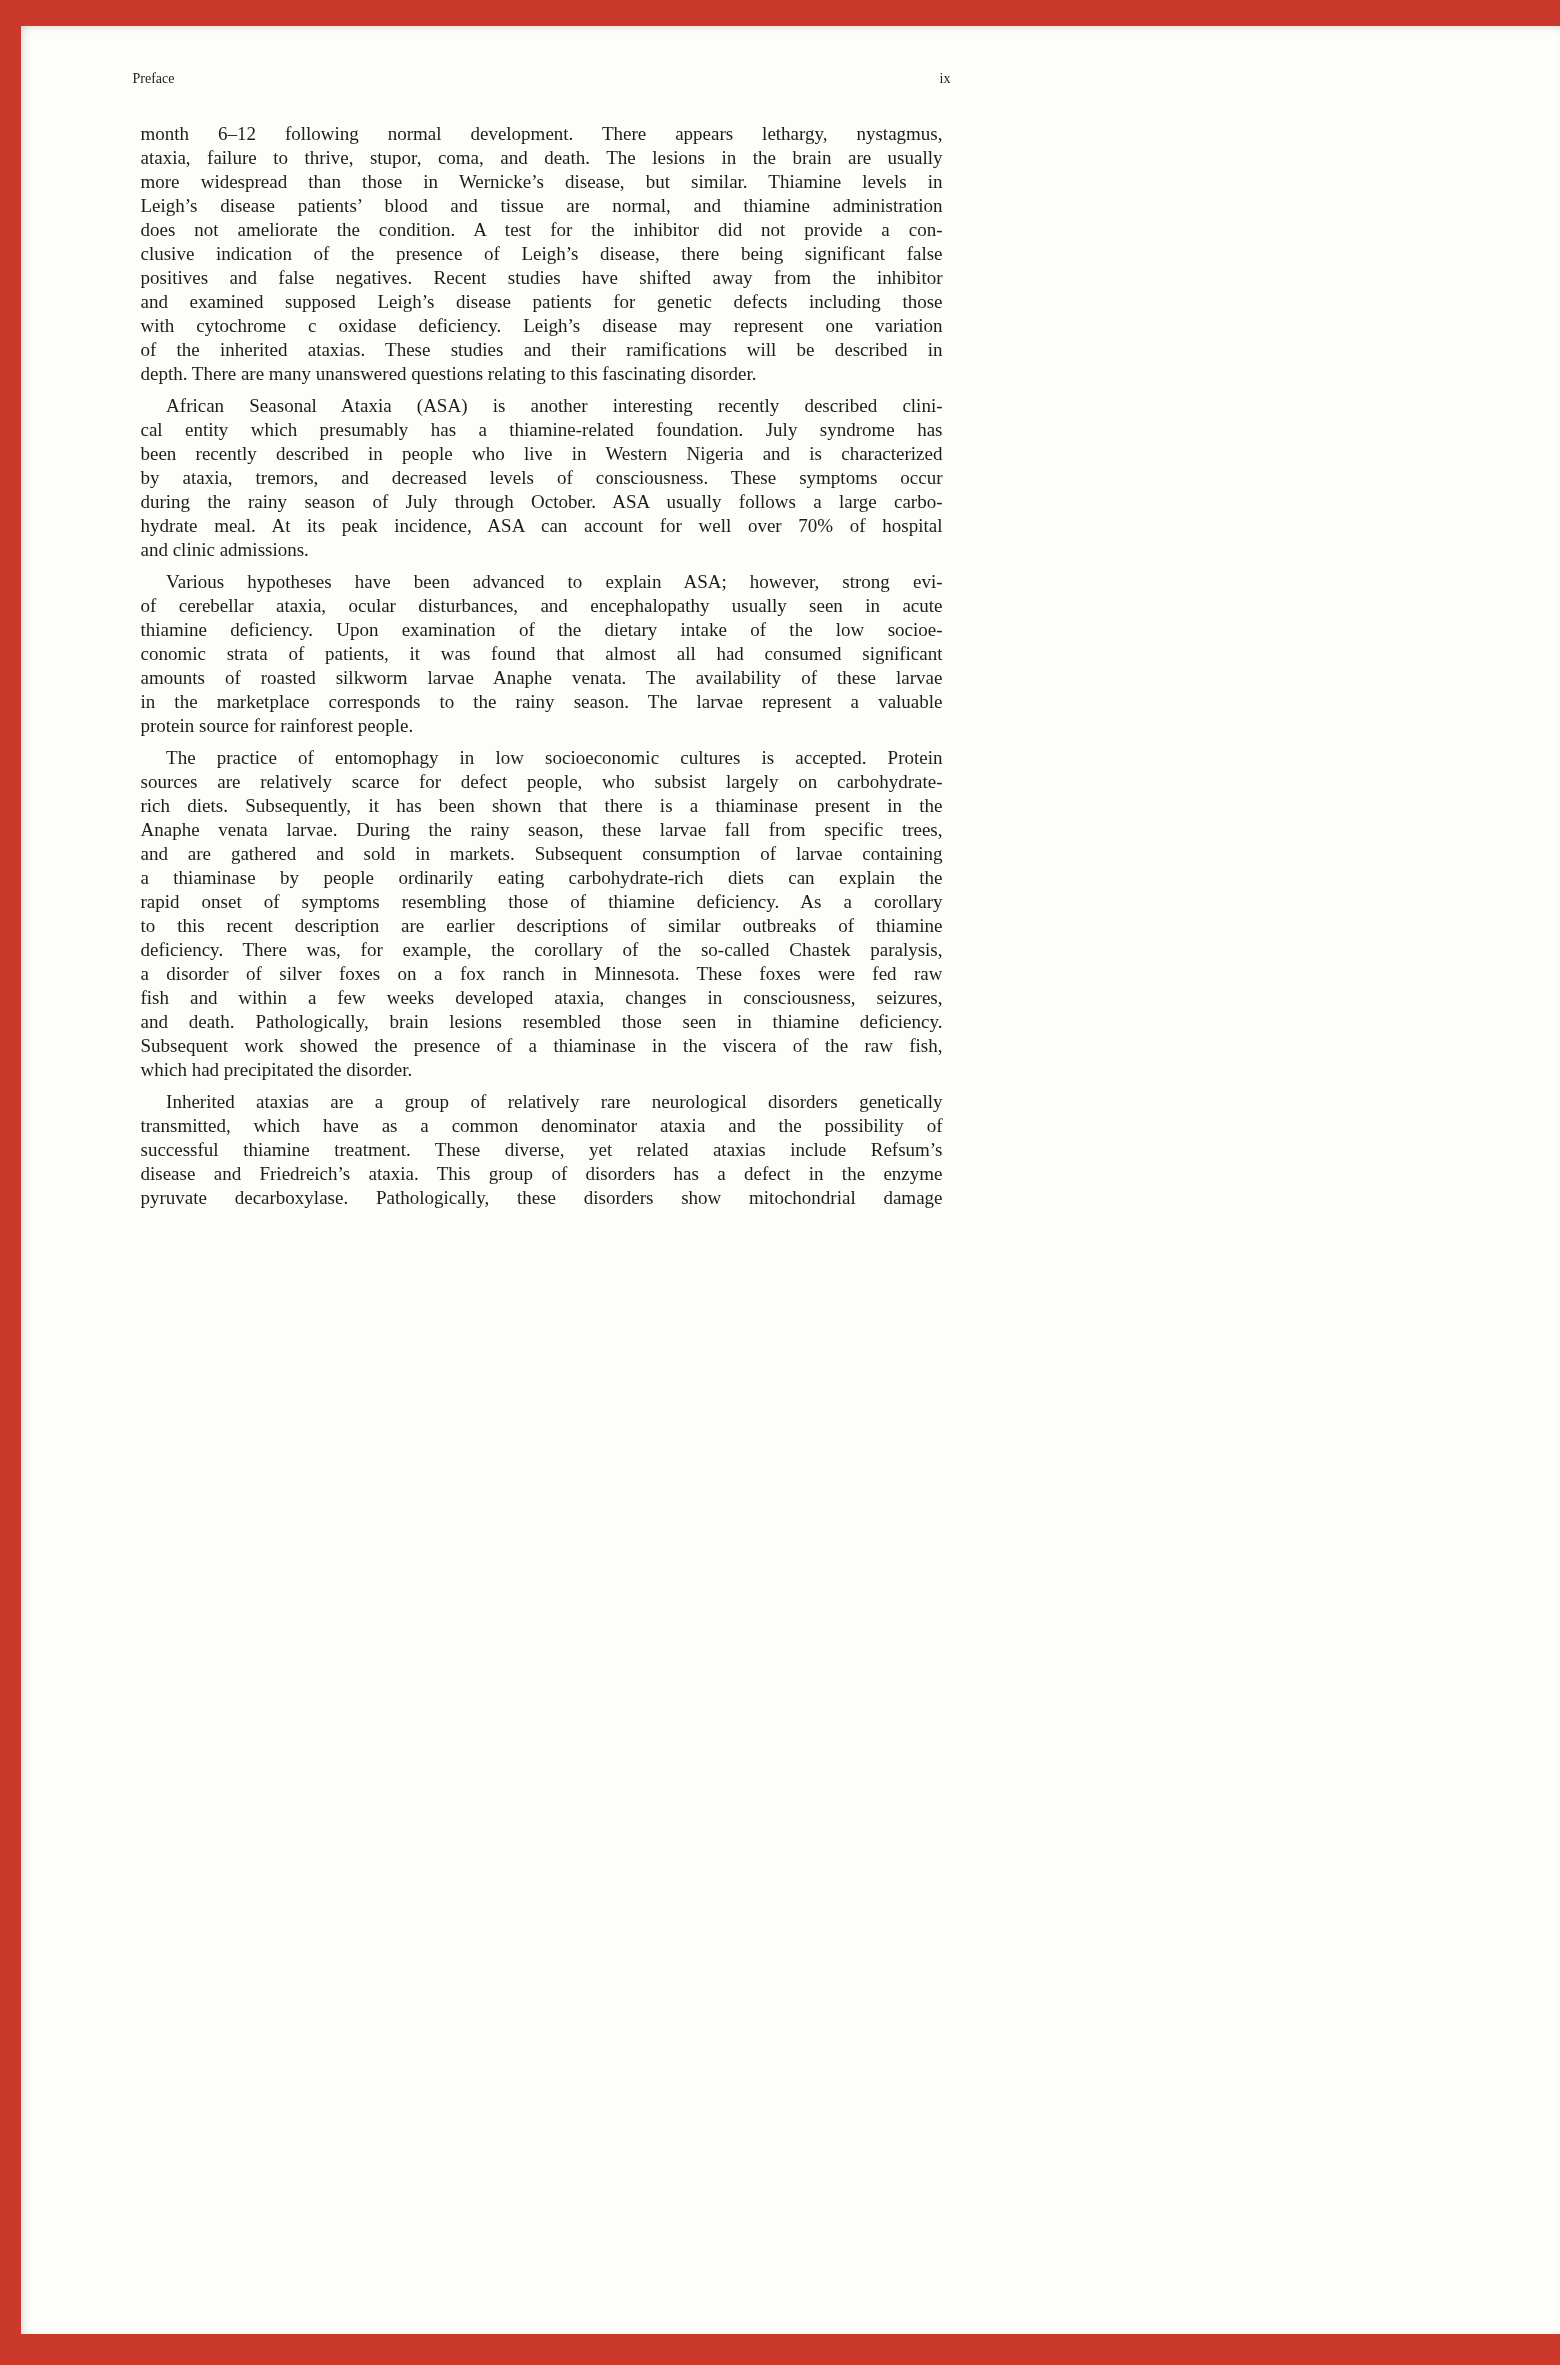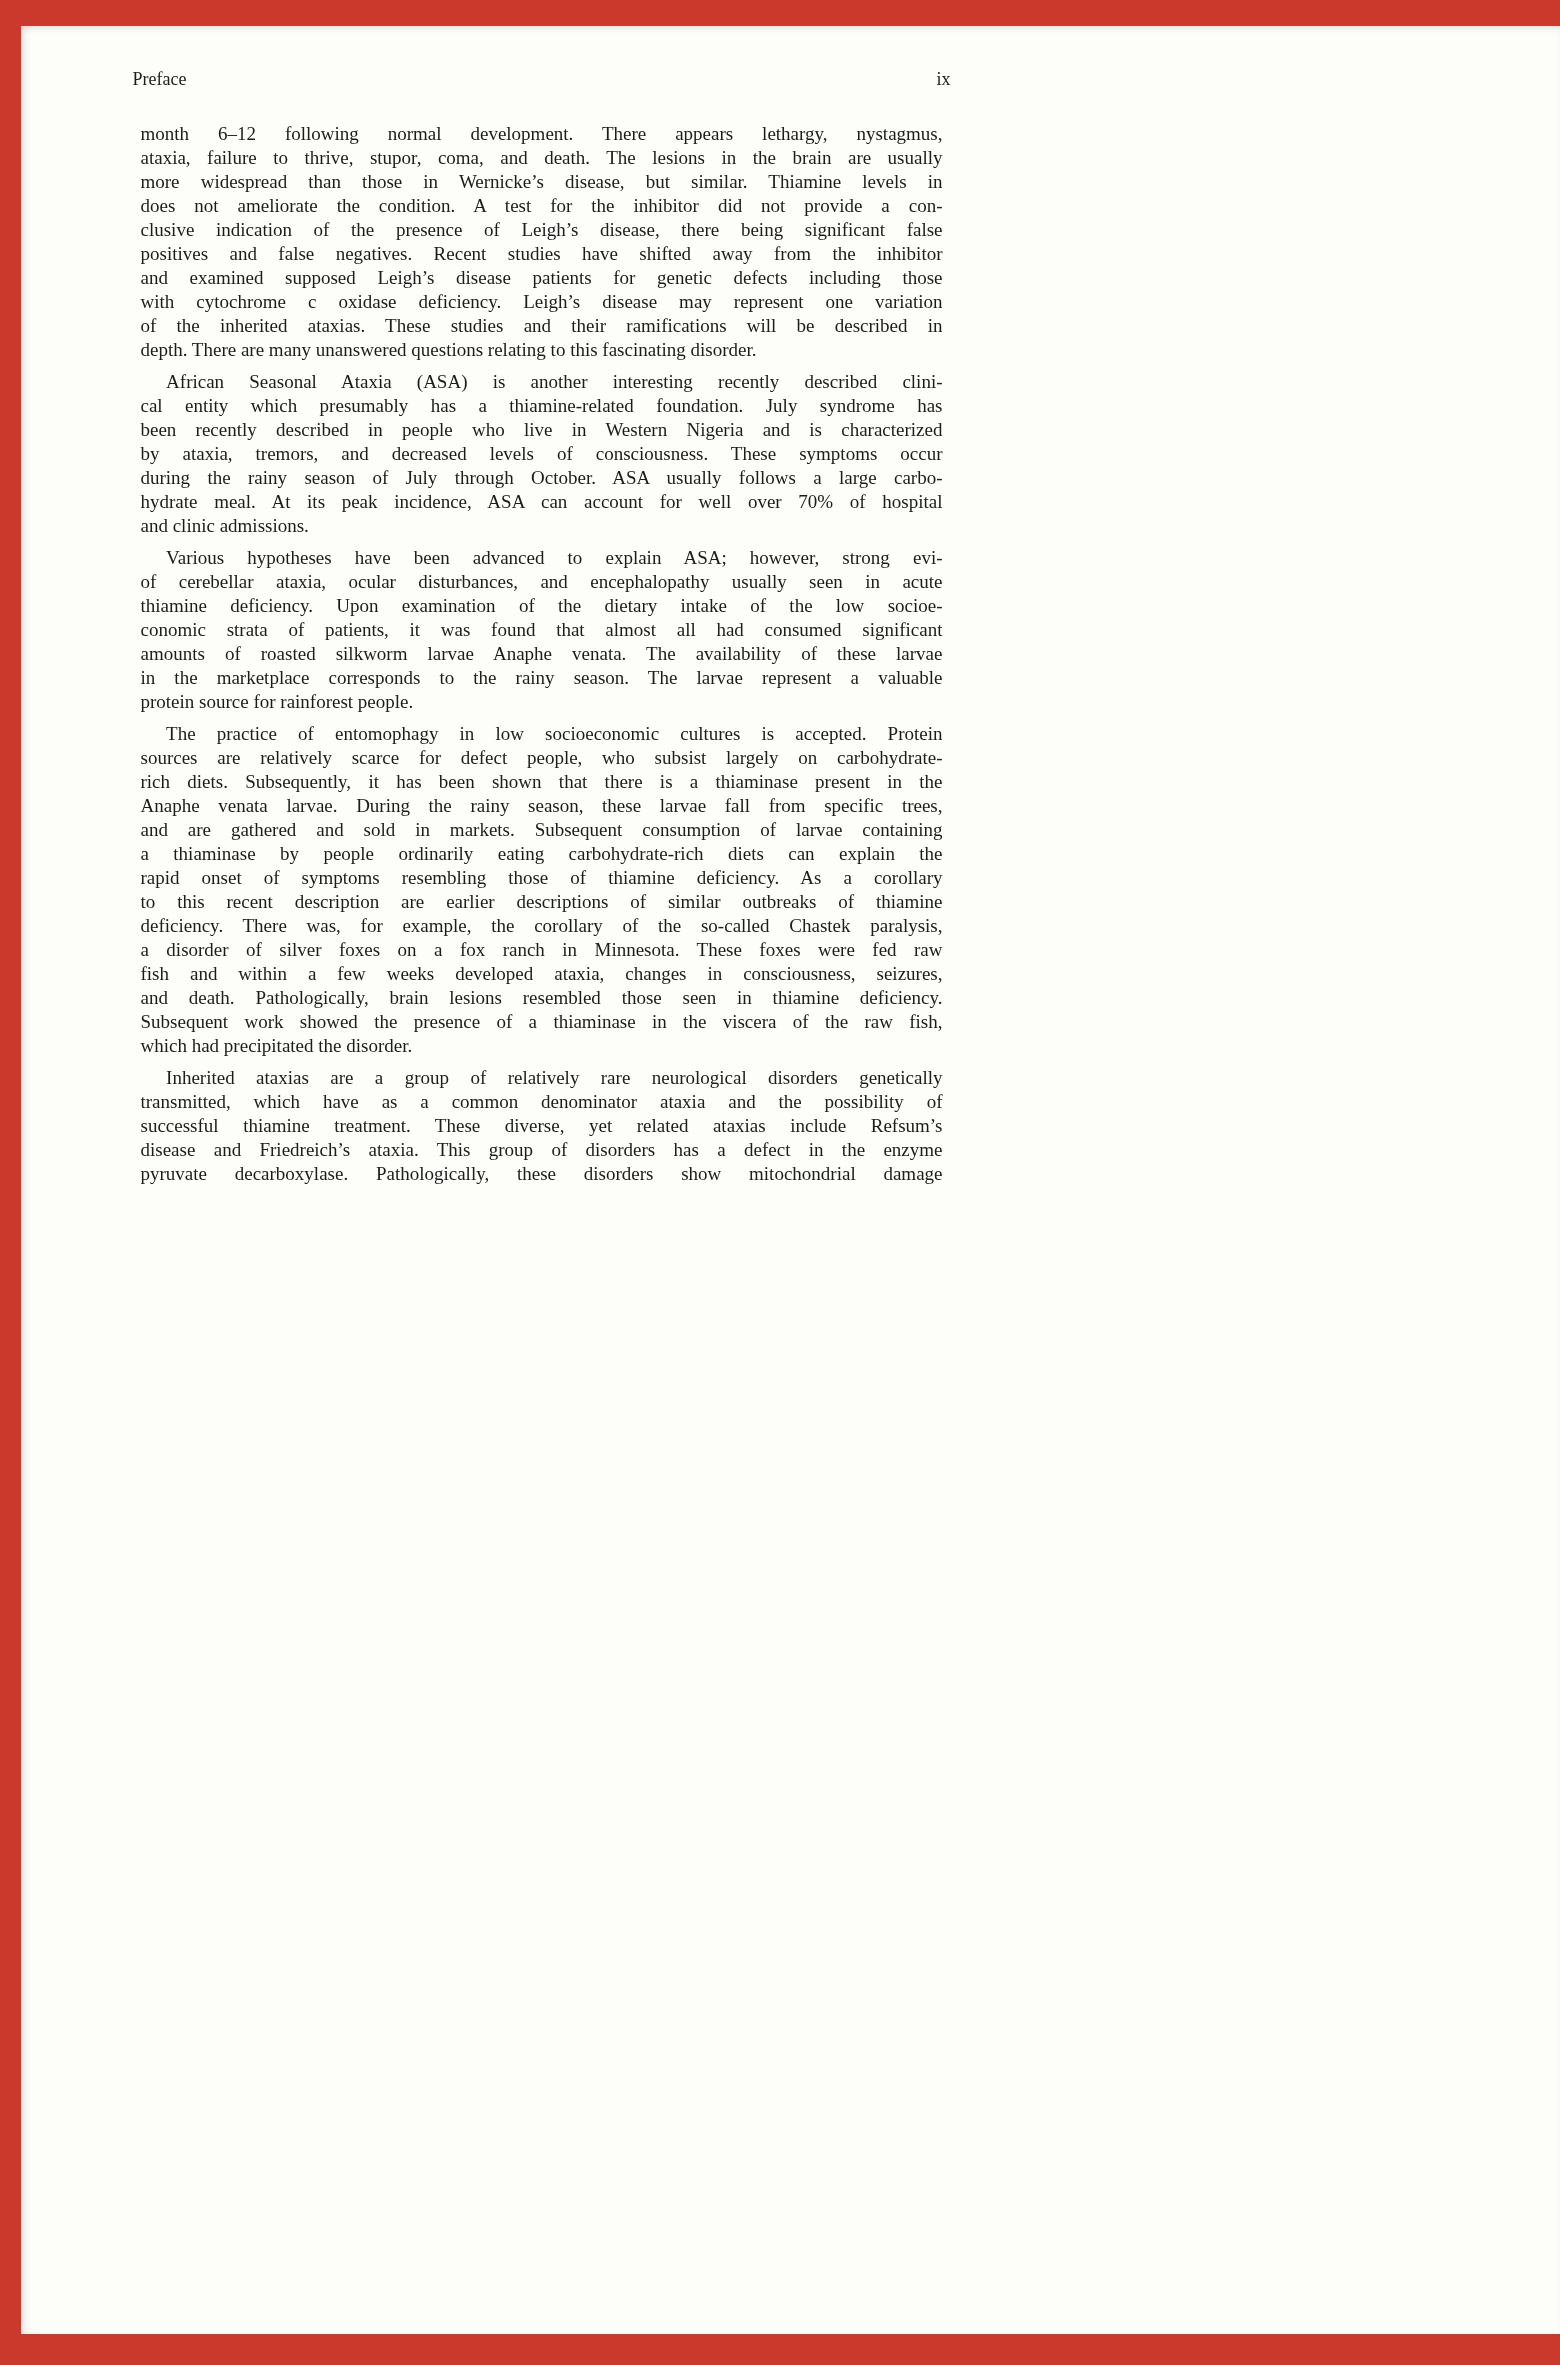--- a/index.html
+++ b/index.html
@@ -27,21 +27,21 @@
   .content {
     margin-left: 112px;
     padding-top: 41px;
     width: 818px;
     color: var(--ink, #1c1c1c);
   }
   .running-header {
     display: flex;
     justify-content: space-between;
     align-items: baseline;
-    font-size: 18px;
+    font-size: 14px;
     line-height: 24px;
     margin-bottom: 31px;
   }
   .page-body {
     font-size: 19px;
     line-height: 24px;
   }
   .paragraph {
     margin: 8px;
   }
@@ -67,20 +67,21 @@
     <div class="content">
       <div class="running-header">
         <span>Preface</span>
         <span>ix</span>
       </div>
       <div class="page-body">
           <div class="paragraph">
             <div class="line"><span>month 6–12 following normal development. There appears lethargy, nystagmus,</span></div>
             <div class="line"><span>ataxia, failure to thrive, stupor, coma, and death. The lesions in the brain are usually</span></div>
             <div class="line"><span>more widespread than those in Wernicke’s disease, but similar. Thiamine levels in</span></div>
+            <div class="line"><span>Leigh’s disease patients’ blood and tissue are normal, and thiamine administration</span></div>
             <div class="line"><span>does not ameliorate the condition. A test for the inhibitor did not provide a con-</span></div>
             <div class="line"><span>clusive indication of the presence of Leigh’s disease, there being significant false</span></div>
             <div class="line"><span>positives and false negatives. Recent studies have shifted away from the inhibitor</span></div>
             <div class="line"><span>and examined supposed Leigh’s disease patients for genetic defects including those</span></div>
             <div class="line"><span>with cytochrome c oxidase deficiency. Leigh’s disease may represent one variation</span></div>
             <div class="line"><span>of the inherited ataxias. These studies and their ramifications will be described in</span></div>
             <div class="line last-left"><span>depth. There are many unanswered questions relating to this fascinating disorder.</span></div>
           </div>
           <div class="paragraph">
             <div class="line indent"><span>African Seasonal Ataxia (ASA) is another interesting recently described clini-</span></div>

